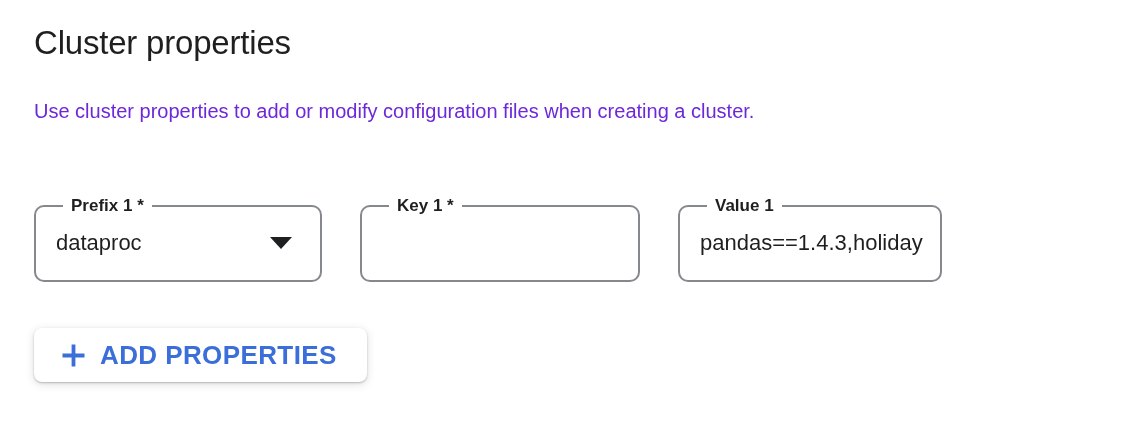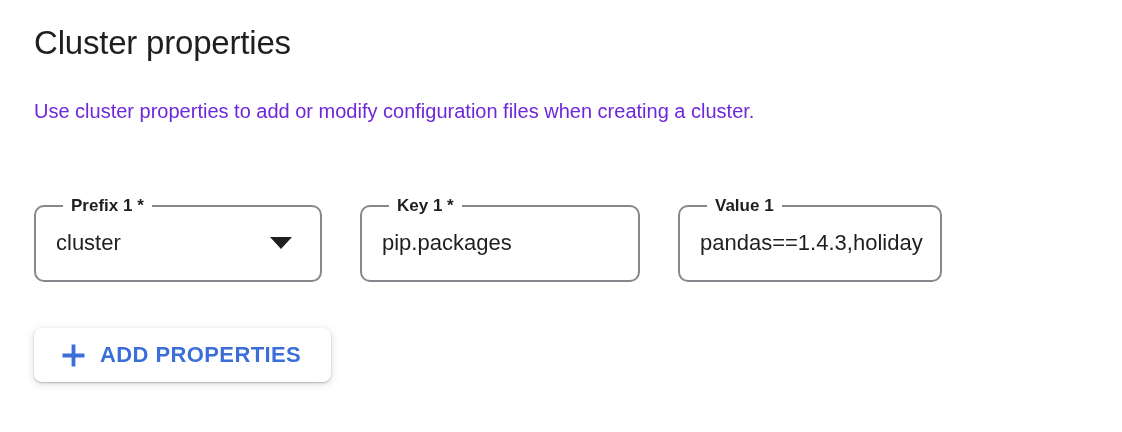--- a/index.html
+++ b/index.html
@@ -93,21 +93,21 @@
     gap: 13px;
     margin-top: 46px;
     height: 54px;
     padding: 0 30px 0 26px;
     background: #ffffff;
     border: none;
     border-radius: 8px;
     box-shadow: 0 1px 2px rgba(0,0,0,0.22), 0 2px 8px rgba(60,64,67,0.18);
     color: #3c6ed9;
     font-family: inherit;
-    font-size: 22px;
+    font-size: 26px;
     font-weight: bold;
     letter-spacing: 0.4px;
     white-space: nowrap;
     cursor: pointer;
   }
   .plus-icon {
     display: inline-flex;
     width: 27px;
     height: 27px;
   }
@@ -119,30 +119,27 @@
 
   <h1 class="page-title">Cluster properties</h1>
 
   <p class="page-desc">Use cluster properties to add or modify configuration files when creating a cluster.</p>
 
   <div class="fields-row">
 
     <fieldset class="outlined-field w1">
       <legend>Prefix 1 *</legend>
       <div class="field-control">
-        <span class="select-value">cluster</span>
+        <span class="select-value">dataproc</span>
         <span class="dropdown-arrow"></span>
       </div>
     </fieldset>
 
     <fieldset class="outlined-field w2">
       <legend>Key 1 *</legend>
-      <div class="field-control">
-        <input class="field-input" type="text" value="pip.packages" style="">
-      </div>
     </fieldset>
 
     <fieldset class="outlined-field w3">
       <legend>Value 1</legend>
       <div class="field-control">
         <input class="field-input" type="text" value="pandas==1.4.3,holiday" style="">
       </div>
     </fieldset>
 
   </div>

